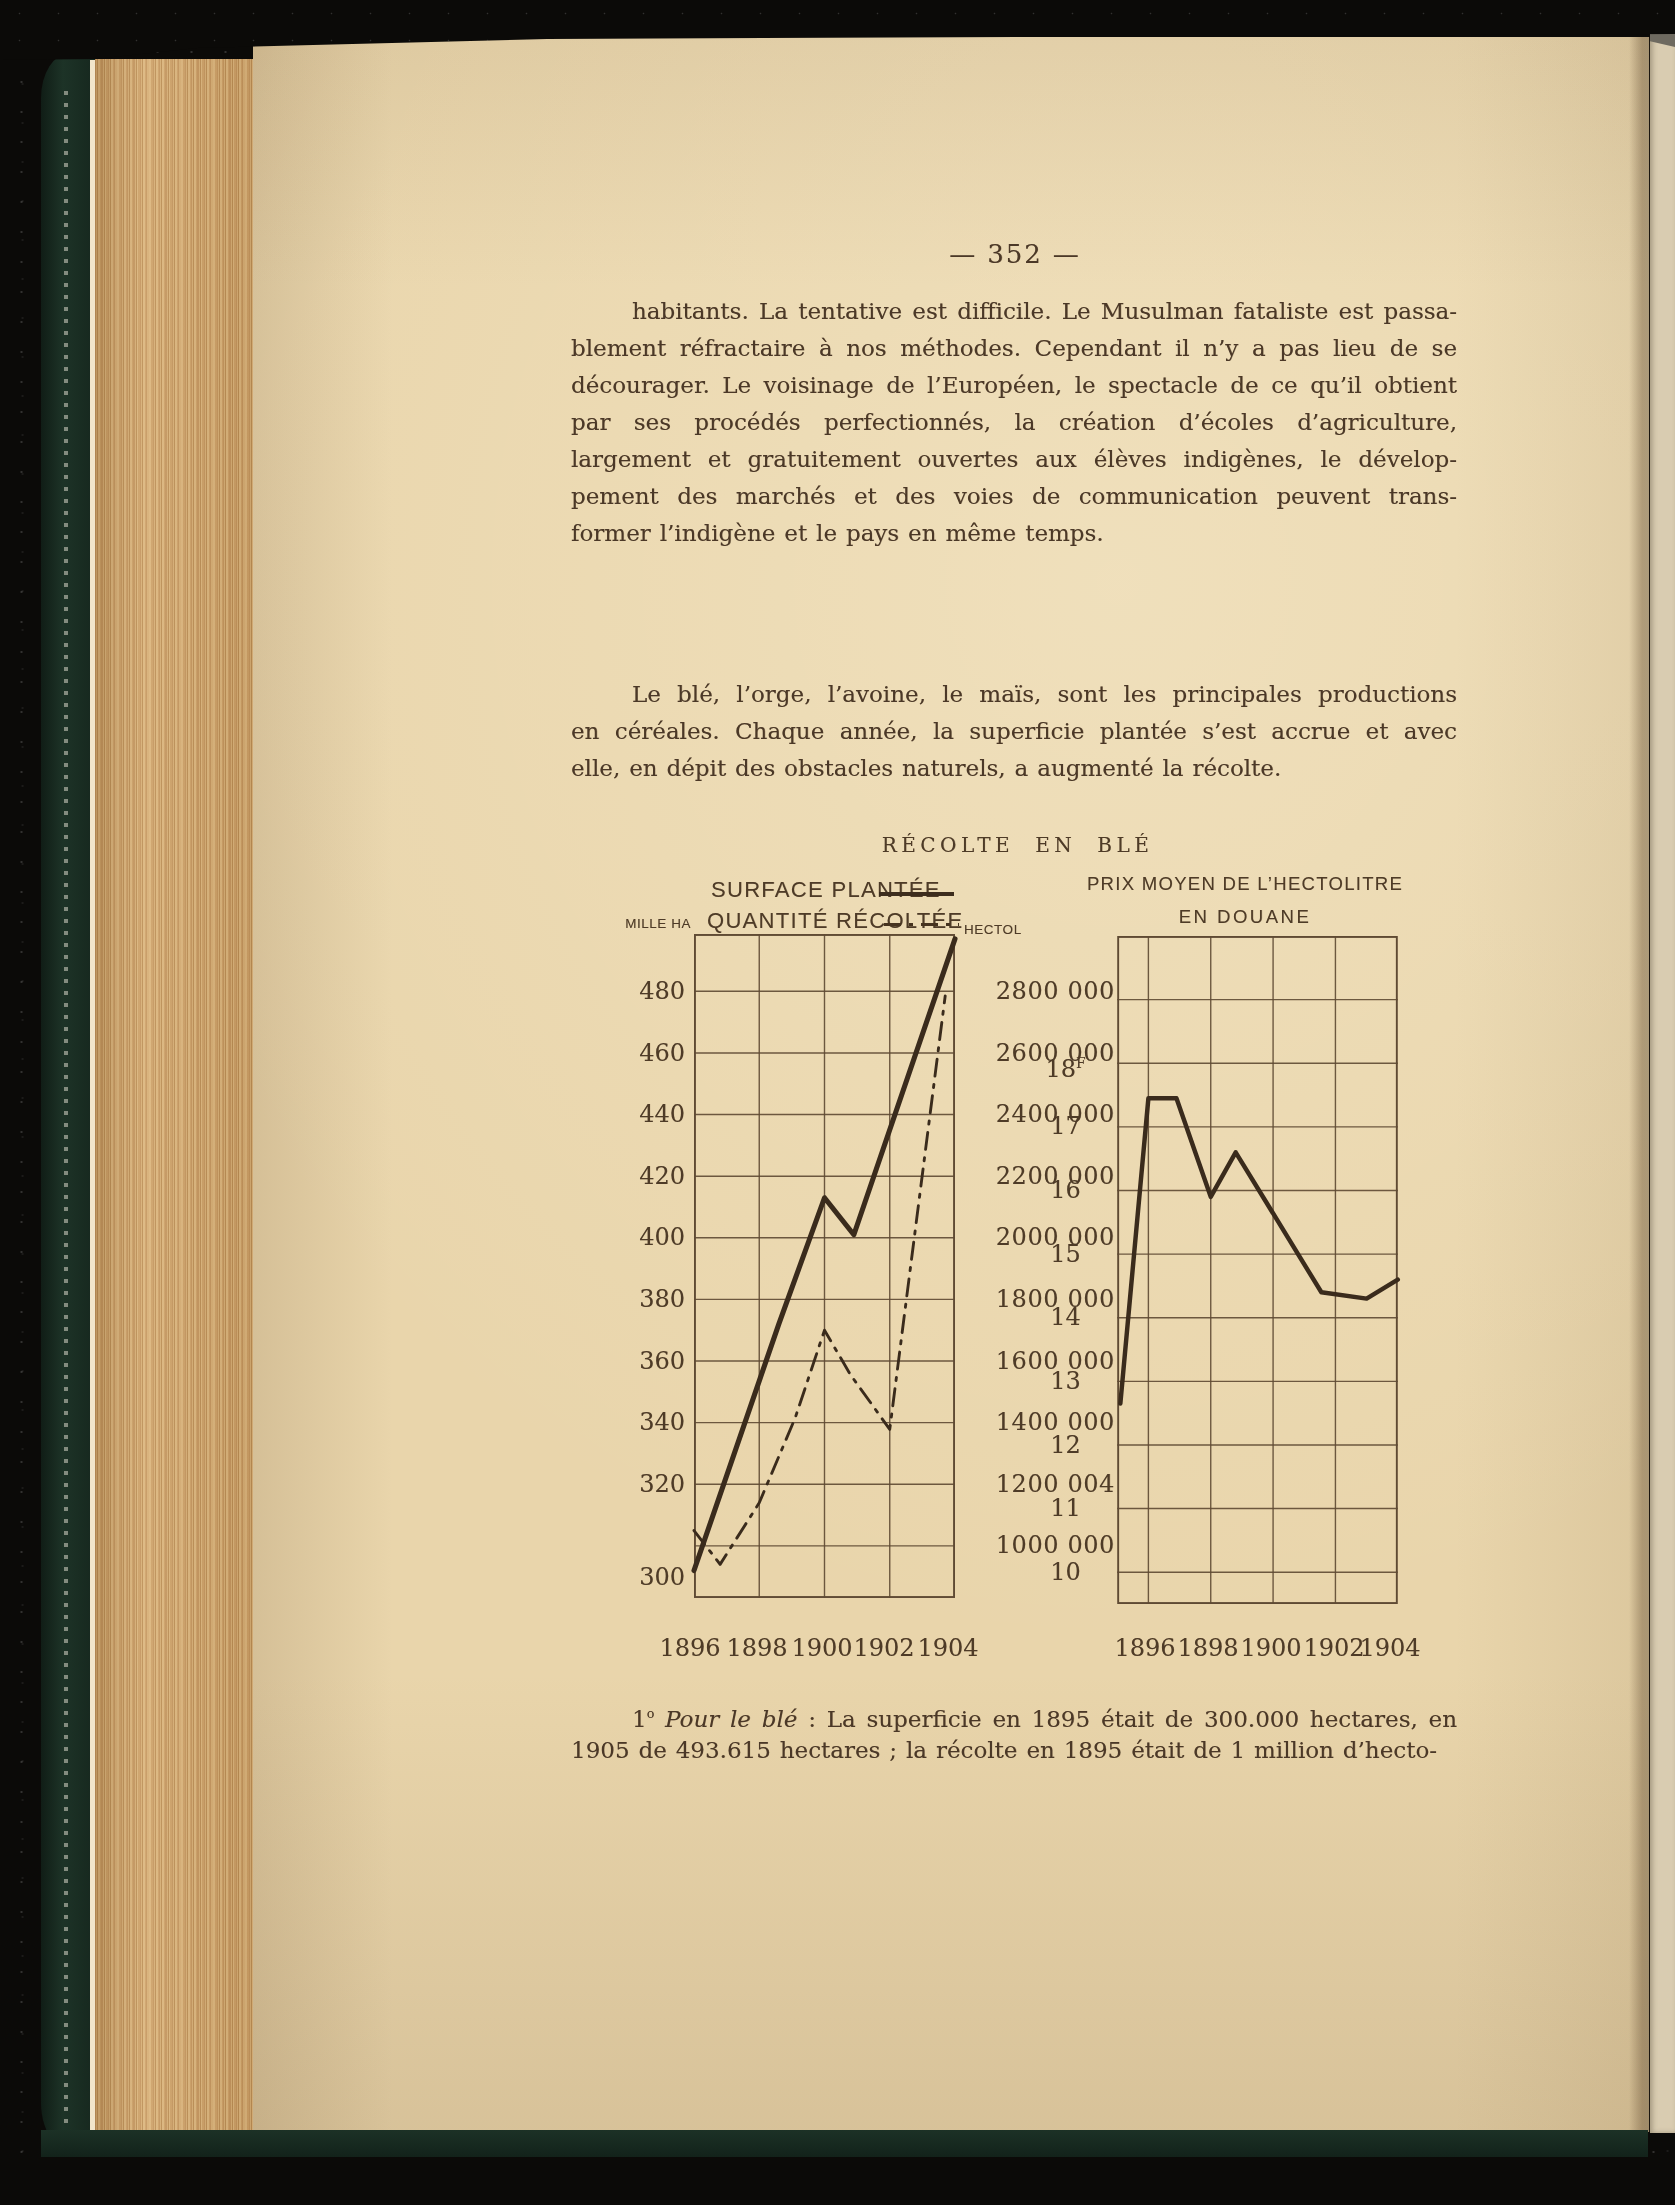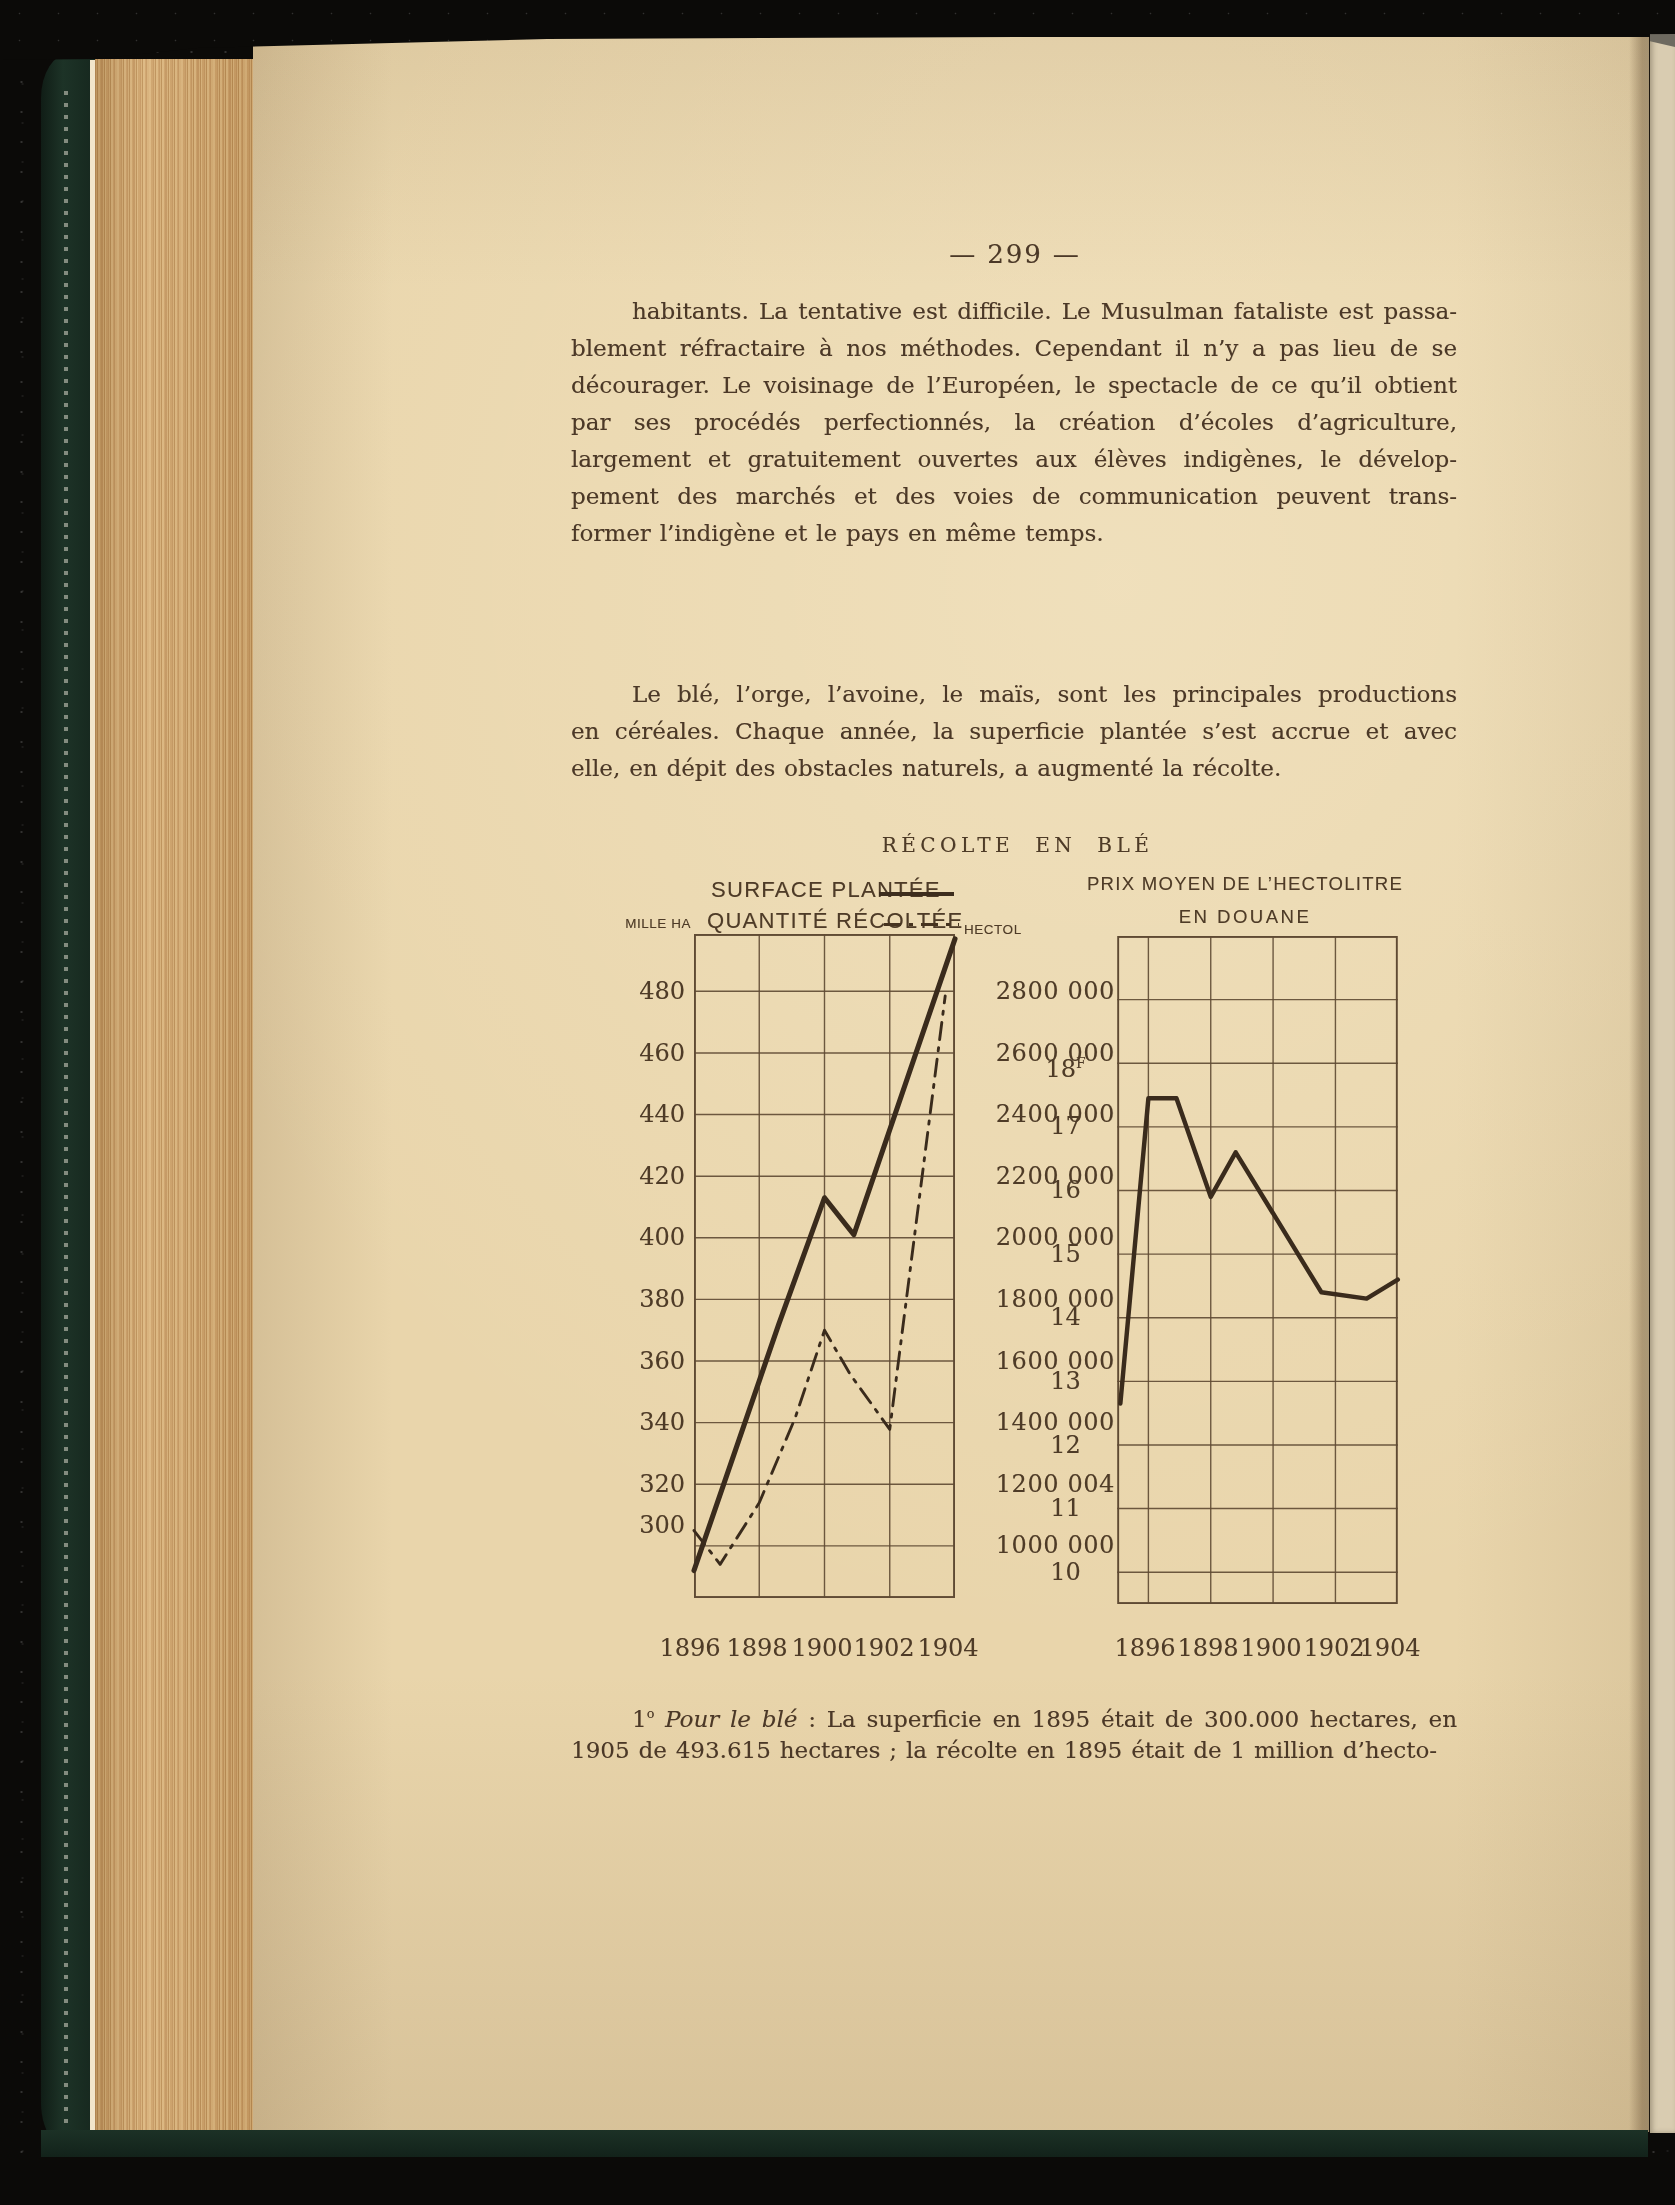--- a/index.html
+++ b/index.html
@@ -92,21 +92,21 @@
   <div id="page"></div>
   <div id="crease"></div>
   <div id="next-page"></div>
   <div id="corner-gray"></div>
   <div id="cover-bottom"></div>
   <div id="top-band">
     <div id="top-band-speckle"></div>
   </div>
   <div id="bottom-band"></div>
 
-  <div id="page-number" class="ink">— 299 —</div>
+  <div id="page-number" class="ink">— 352 —</div>
 
   <div class="para ink" style="top:293px">
       <div class="tline indent">habitants. La tentative est difficile. Le Musulman fataliste est passa-</div>
       <div class="tline">blement réfractaire à nos méthodes. Cependant il n’y a pas lieu de se</div>
       <div class="tline">décourager. Le voisinage de l’Européen, le spectacle de ce qu’il obtient</div>
       <div class="tline">par ses procédés perfectionnés, la création d’écoles d’agriculture,</div>
       <div class="tline">largement et gratuitement ouvertes aux élèves indigènes, le dévelop-</div>
       <div class="tline">pement des marchés et des voies de communication peuvent trans-</div>
       <div class="tline last">former l’indigène et le pays en même temps.</div>
     </div>
@@ -184,21 +184,21 @@
         <div class="ytick fig-ink ytick-l" style="top:400px">400</div>
         <div class="ytick fig-ink ytick-r" style="top:400px">2000 000</div>
         <div class="ytick fig-ink ytick-l" style="top:462px">380</div>
         <div class="ytick fig-ink ytick-r" style="top:462px">1800 000</div>
         <div class="ytick fig-ink ytick-l" style="top:524px">360</div>
         <div class="ytick fig-ink ytick-r" style="top:524px">1600 000</div>
         <div class="ytick fig-ink ytick-l" style="top:585px">340</div>
         <div class="ytick fig-ink ytick-r" style="top:585px">1400 000</div>
         <div class="ytick fig-ink ytick-l" style="top:647px">320</div>
         <div class="ytick fig-ink ytick-r" style="top:647px">1200 004</div>
-        <div class="ytick fig-ink ytick-l" style="top:688px">300</div>
+        <div class="ytick fig-ink ytick-l" style="top:740px">300</div>
         <div class="ytick fig-ink ytick-r" style="top:708px">1000 000</div>
         <div class="xtick fig-ink" style="left: 86px;">1896</div>
         <div class="xtick fig-ink" style="left: 153px;">1898</div>
         <div class="xtick fig-ink" style="left: 218px;">1900</div>
         <div class="xtick fig-ink" style="left: 280px;">1902</div>
         <div class="xtick fig-ink" style="left: 344px;">1904</div>
         <div class="ytick fig-ink ytick-p" style="top:226px"><span>18</span><sup class="f">F</sup></div>
         <div class="ytick fig-ink ytick-p" style="top:289px">17</div>
         <div class="ytick fig-ink ytick-p" style="top:353px">16</div>
         <div class="ytick fig-ink ytick-p" style="top:417px">15</div>

